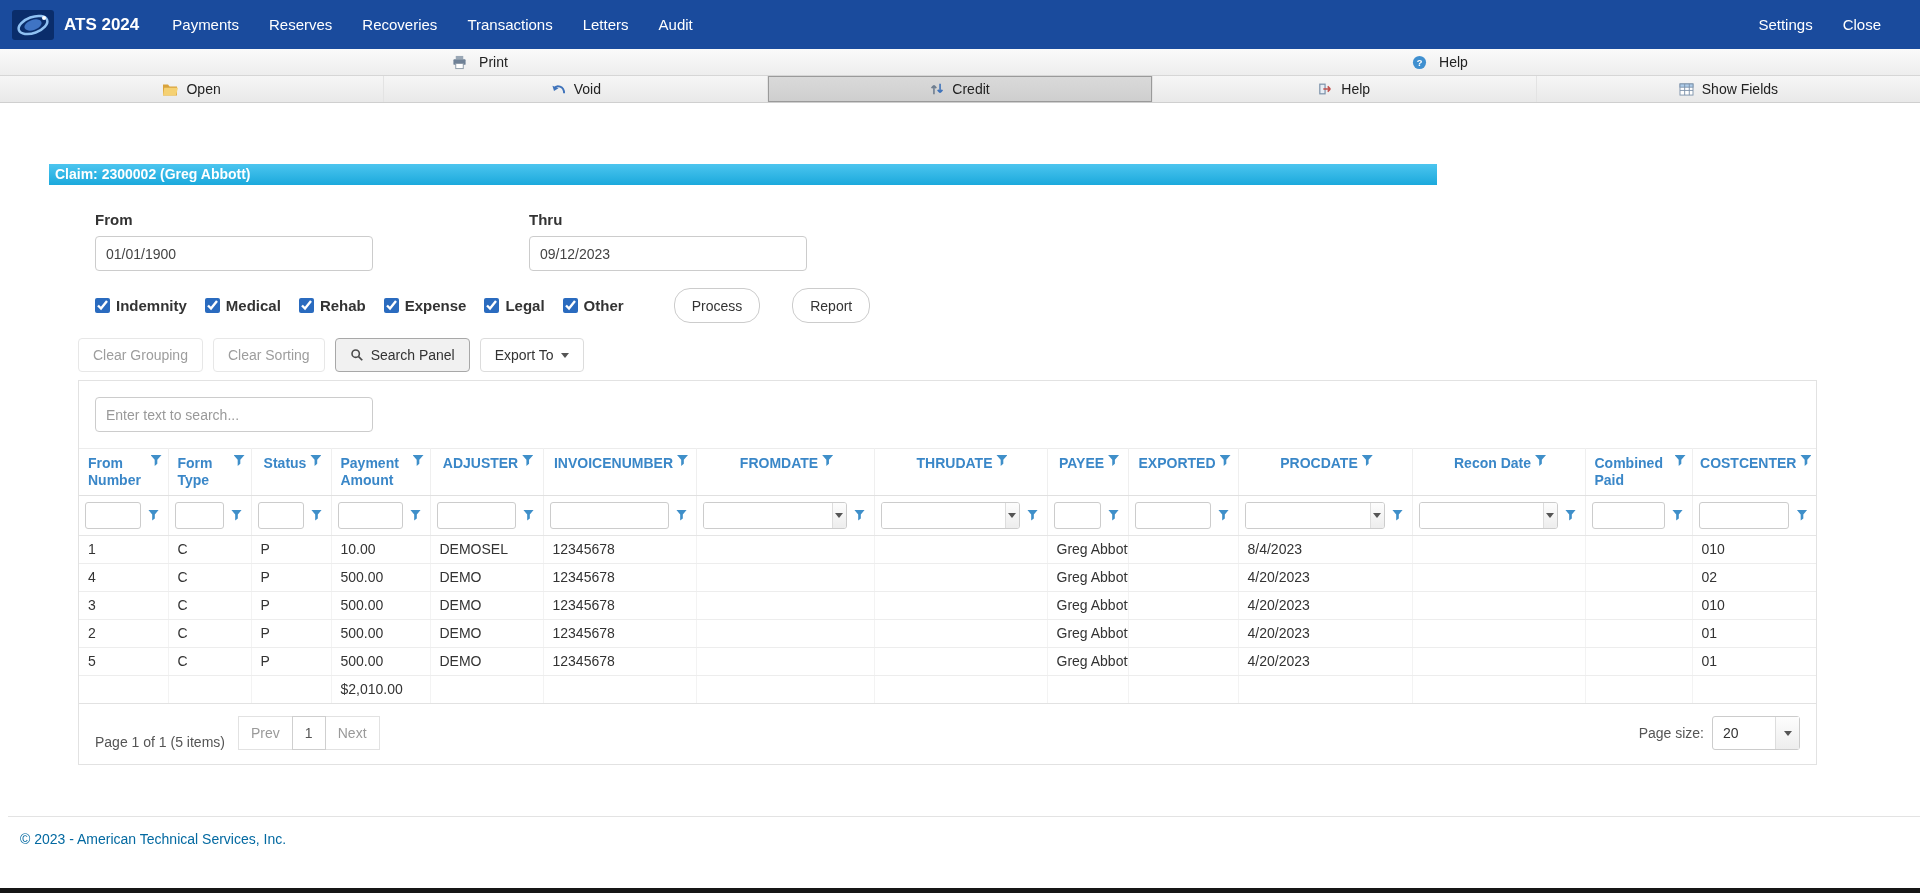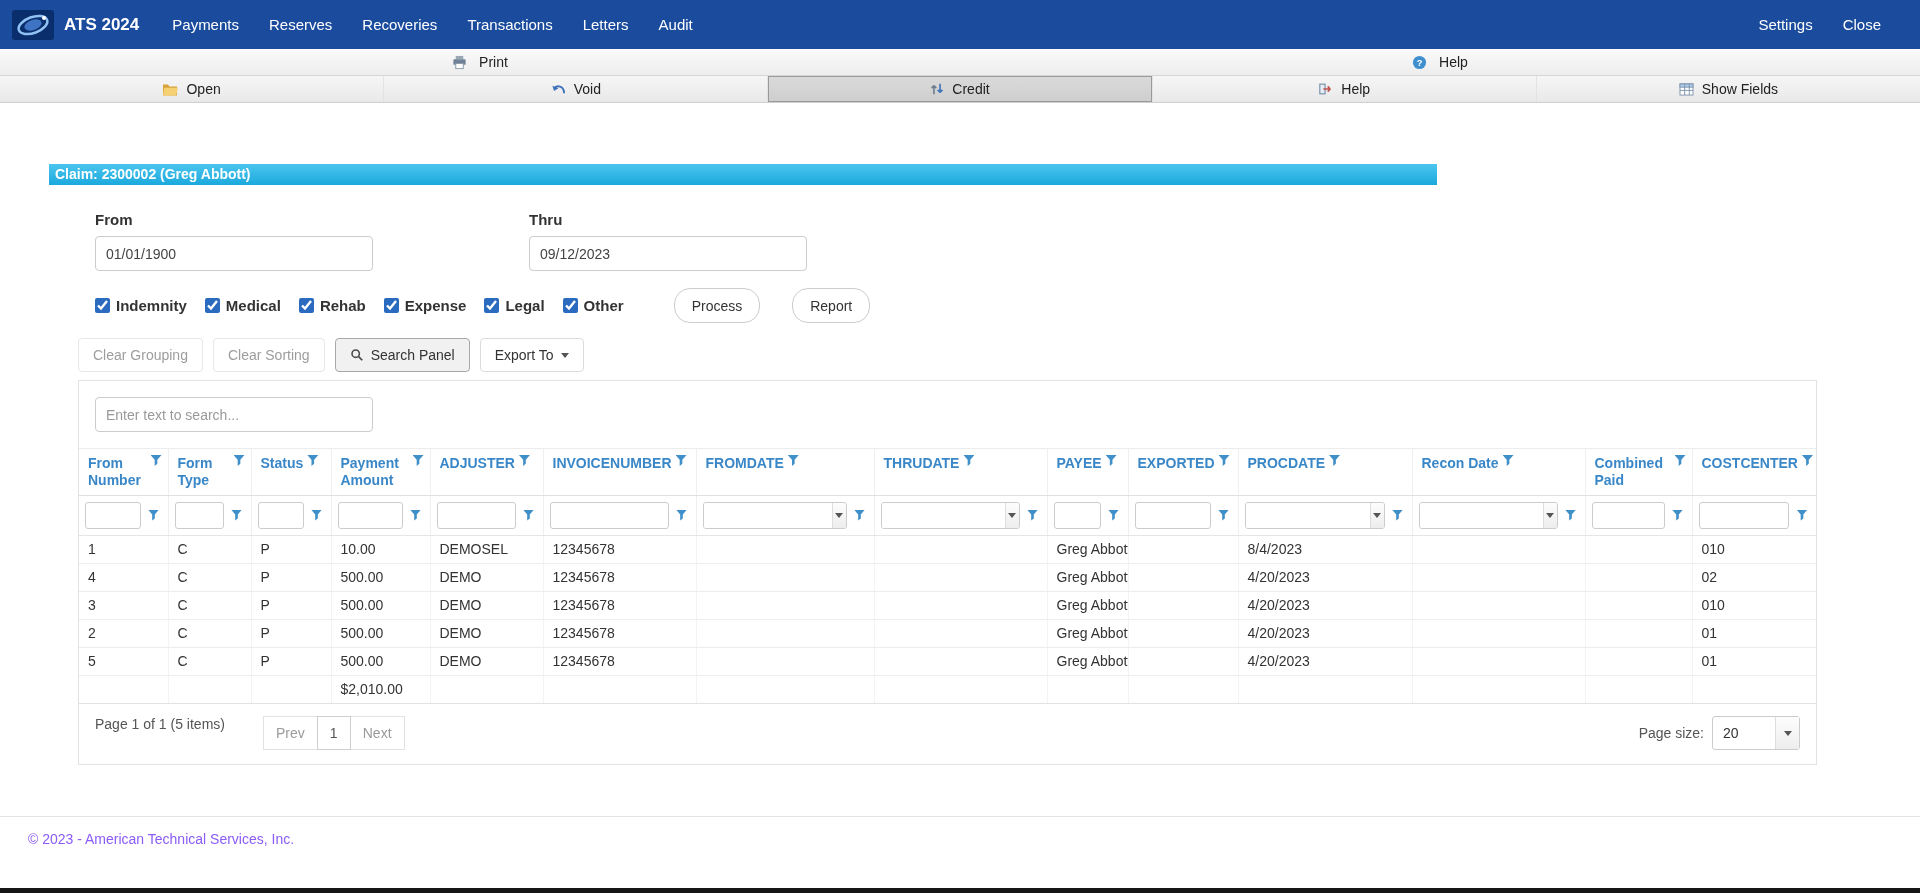--- a/index.html
+++ b/index.html
@@ -50,52 +50,52 @@
   .gt-btn.muted { color: #9d9d9d; border-color: #e7e7e7; }
   .gt-btn.toggled { border-color: #a8a8a8; background: #f1f1f1; }
 
   
   .grid-container { margin: 8px 0 0 78px; width: 1739px; border: 1px solid #e2e2e2; background: #fff; }
   .search-area { padding: 16px; }
   .grid-table { width: 100%; border-collapse: collapse; table-layout: fixed; }
   th.gh { text-align: left; vertical-align: top; padding: 6px 6px 6px 9px; color: #3a87c8; font-size: 14px; font-weight: bold;
           border-top: 1px solid #ececec; border-bottom: 1px solid #e0e0e0; border-right: 1px solid #efefef; height: 45px; }
   th.gh:last-child { border-right: none; }
-  .gh-inner { display: flex; justify-content: flex-start; align-items: flex-start; gap: 4px; }
+  .gh-inner { display: flex; justify-content: center; align-items: flex-start; gap: 4px; }
   .gh-label { line-height: 1.2; }
   td.gf { padding: 6px; border-bottom: 1px solid #e5e5e5; border-right: 1px solid #efefef; height: 40px; }
   td.gf:last-child { border-right: none; }
   .gf-wrap { display: flex; align-items: center; gap: 5px; }
   .gf-input { flex: 1 1 auto; min-width: 16px; width: 100%; height: 27px; border: 1px solid #ccc; border-radius: 3px; padding: 0 5px; font-size: 13px; font-family: inherit; }
   .combo { display: flex; flex: 1 1 auto; min-width: 0; height: 27px; border: 1px solid #ccc; border-radius: 3px; background: #fff; overflow: hidden; }
   .combo input { flex: 1 1 auto; min-width: 0; border: none; outline: none; padding: 0 5px; font-size: 13px; font-family: inherit; }
   .combo-dd { width: 20px; border-left: 1px solid #ddd; background: linear-gradient(#fdfdfd, #ededed); display: flex; align-items: center; justify-content: center; cursor: pointer; }
   .caret { width: 0; height: 0; border: 4px solid transparent; border-top: 5px solid #555; margin-top: 5px; display: inline-block; }
   .funnel { display: inline-block; flex: 0 0 auto; width: 11px; height: 11px; background: #3f8fc9;
             clip-path: polygon(0 0, 100% 0, 62% 44%, 62% 80%, 38% 100%, 38% 44%); }
   .funnel-btn { flex: 0 0 auto; display: inline-flex; align-items: center; justify-content: center; width: 16px; height: 27px; cursor: pointer; }
   td.gc { padding: 5px 9px; height: 28px; font-size: 14px; color: #333; border-bottom: 1px solid #ededed; border-right: 1px solid #f3f3f3; overflow: hidden; white-space: nowrap; }
   td.gc:last-child { border-right: none; }
   td.gs { padding: 5px 9px; height: 28px; font-size: 14px; color: #333; border-top: 1px solid #d2d2d2; border-bottom: 1px solid #e2e2e2; border-right: 1px solid #f3f3f3; }
   td.gs:last-child { border-right: none; }
 
   
-  .pager { display: flex; align-items: flex-start; padding: 12px 16px 14px; gap: 25px; }
+  .pager { display: flex; align-items: flex-end; padding: 12px 16px 14px; }
   .pager-summary { font-size: 14px; color: #555; }
   .pg-group { display: flex; margin-left: 14px; }
   .pg-btn { height: 34px; min-width: 44px; padding: 0 12px; display: inline-flex; align-items: center; justify-content: center;
             background: #fff; border: 1px solid #e2e2e2; font-size: 14px; color: #9a9a9a; font-family: inherit; cursor: pointer; margin-left: -1px; }
   .pg-btn.current { color: #555; border-color: #cfcfcf; position: relative; z-index: 1; min-width: 34px; }
   .page-size { margin-left: auto; display: flex; align-items: center; gap: 8px; font-size: 14px; color: #555; }
   .ps-combo { width: 88px; height: 34px; border: 1px solid #ccc; border-radius: 3px; display: flex; align-items: stretch; background: #fff; cursor: pointer; }
   .ps-value { flex: 1; display: flex; align-items: center; padding: 0 10px; color: #333; }
   .ps-dd { width: 24px; border-left: 1px solid #ddd; background: linear-gradient(#fdfdfd, #ededed); display: flex; align-items: center; justify-content: center; }
 
   
-  .footer { margin-top: 51px; border-top: 1px solid #e3e3e3; padding: 14px 0 0 28px; font-size: 14px; color: #8b5cf6; }
+  .footer { margin-top: 51px; border-top: 1px solid #e3e3e3; padding: 14px 0 0 12px; font-size: 14px; color: #0369a1; margin-left: 8px; }
   .screen-edge { position: absolute; left: 0; right: 0; bottom: 0; height: 5px; background: #161616; }
 </style>
 </head>
 <body>
 
 <div class="page">
 
   <nav class="navbar">
     <div class="brand">
       <span class="icon">

